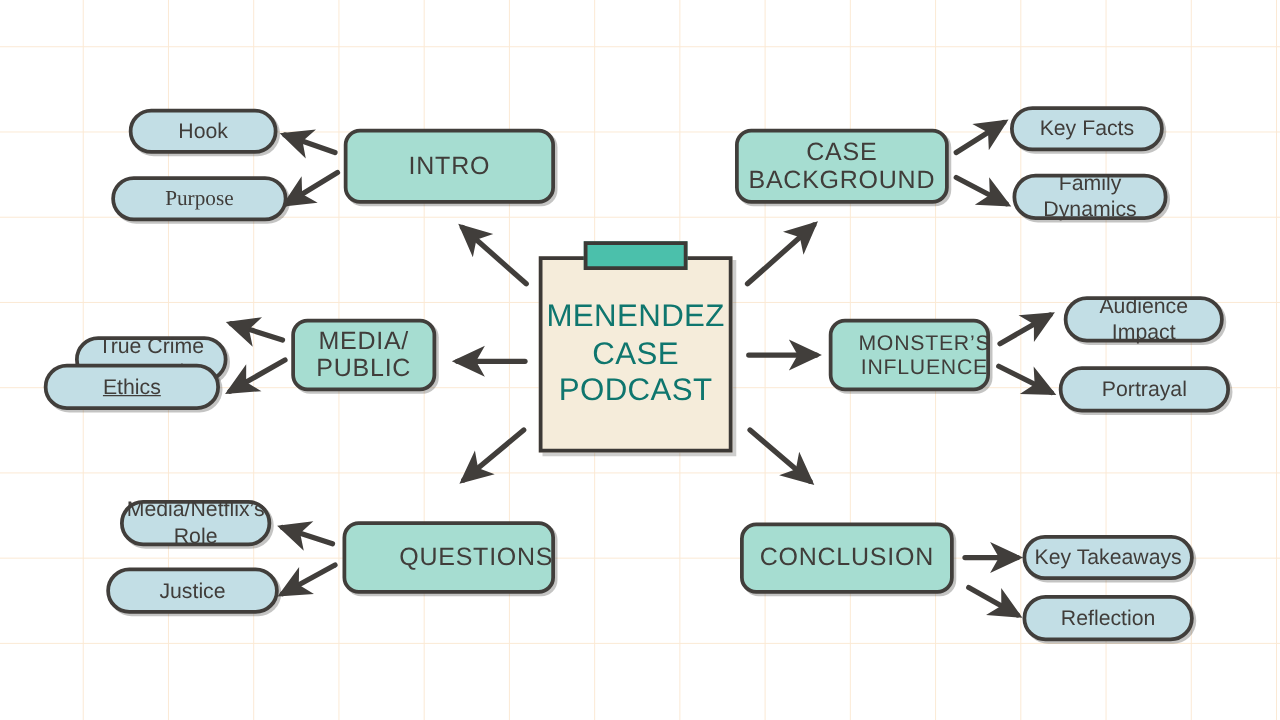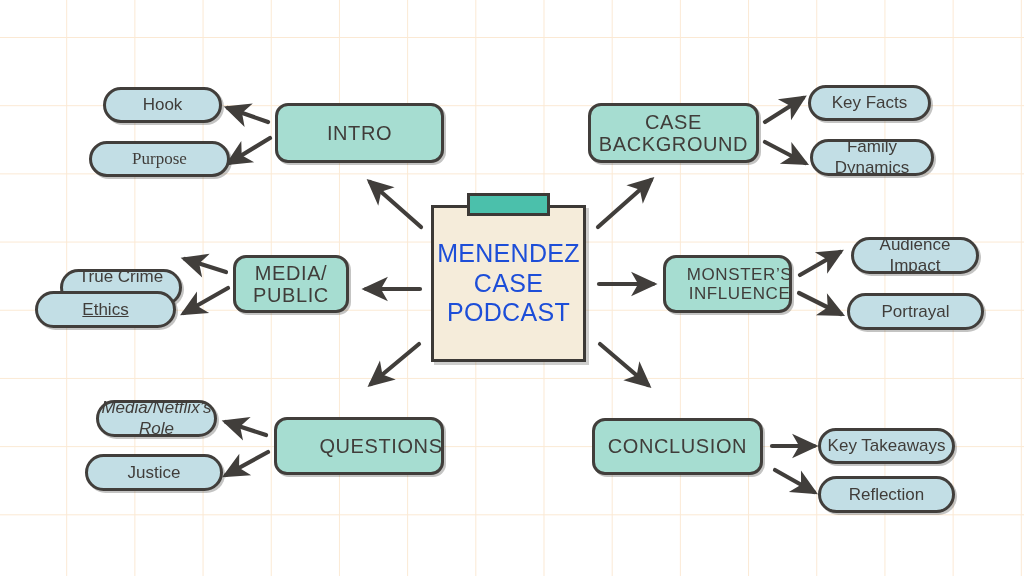--- a/index.html
+++ b/index.html
@@ -82,21 +82,21 @@
     top: 193px;
     width: 83px;
     height: 23px;
     box-sizing: border-box;
     background: #4bc0ab;
     border: 3px solid #3c3936;
     z-index: 5;
   }
   #center-title {
     font-size: 25px;
-    color: #1d4ed8;
+    color: #0f766e;
     text-align: center;
     line-height: 1.18;
     white-space: pre-line;
     letter-spacing: 0.3px;
   }
 </style>
 </head>
 <body>
 
 <div id="canvas">
@@ -186,21 +186,21 @@
     <span>Audience
 Impact</span>
   </div>
   <div class="node leaf" style="left:847px; top:293px; width:137px; height:37px;">
     <span>Portrayal</span>
   </div>
 
   <div class="node branch" style="left:274px; top:417px; width:170px; height:58px;padding-left:44px;">
     <span>QUESTIONS</span>
   </div>
-  <div class="node leaf small" style="left:96px; top:400px; width:121px; height:37px;font-style:italic;">
+  <div class="node leaf small" style="left:96px; top:400px; width:121px; height:37px;">
     <span>Media/Netflix’s
 Role</span>
   </div>
   <div class="node leaf" style="left:85px; top:454px; width:138px; height:37px;">
     <span>Justice</span>
   </div>
 
   <div class="node branch" style="left:592px; top:418px; width:171px; height:57px;">
     <span>CONCLUSION</span>
   </div>

